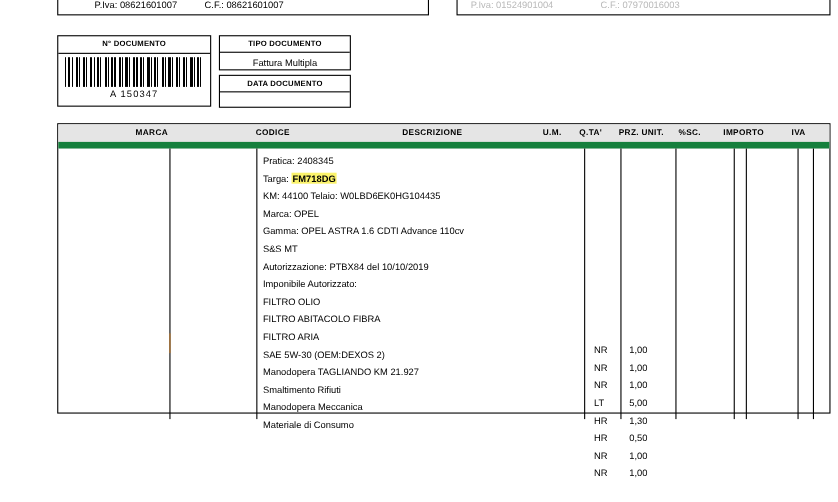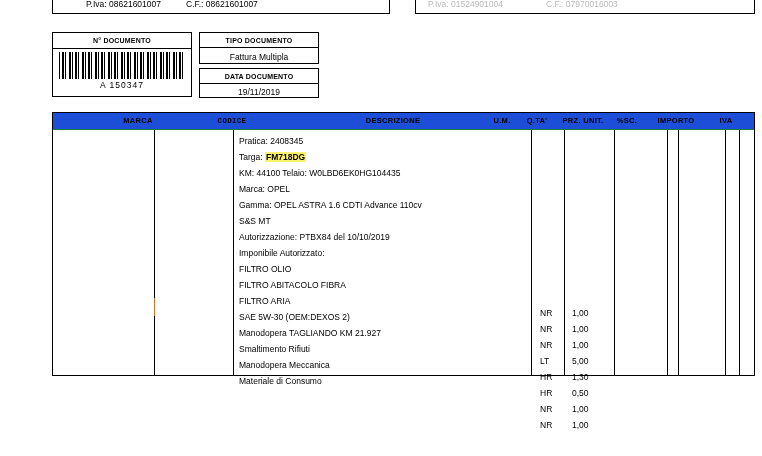--- a/index.html
+++ b/index.html
@@ -126,22 +126,22 @@
     top: 112px;
     width: 703px;
     height: 264px;
     border: 1px solid #000;
     box-sizing: border-box;
     background: #fff;
   }
   .table-head {
     position: relative;
     height: 16px;
-    background: #1d4ed8;
-    border-bottom: 1px solid #15803d;
+    background: #e5e5e5;
+    border-bottom: 6px solid #15803d;
   }
   .th {
     position: absolute;
     top: 0;
     height: 16px;
     line-height: 16px;
     font-size: 7.5px;
     font-weight: bold;
     text-align: center;
     letter-spacing: .3px;
@@ -221,27 +221,26 @@
     <div class="doc-num-val">A   150347</div>
   </div>
 
   <div class="hdr-box" id="tipo-box">
     <div class="hdr-title">TIPO DOCUMENTO</div>
     <div class="hdr-val" style="padding-top:3px;">Fattura Multipla</div>
   </div>
 
   <div class="hdr-box" id="data-box">
     <div class="hdr-title">DATA DOCUMENTO</div>
-    <div class="hdr-val" style="padding-top:2px;">19/11/2019</div>
   </div>
 
   <div class="table-wrap">
     <div class="table-head" id="table-head">
         <div class="th" style="left: 40px; width: 90px;">MARCA</div>
-        <div class="th" style="left: 134px; width: 90px; font-family: Liberation Mono, monospace;">CODICE</div>
+        <div class="th" style="left: 150px; width: 90px;">CODICE</div>
         <div class="th" style="left: 280px; width: 120px;">DESCRIZIONE</div>
         <div class="th" style="left: 432px; width: 34px;">U.M.</div>
         <div class="th" style="left: 466px; width: 36px;">Q.TA'</div>
         <div class="th" style="left: 505px; width: 50px;">PRZ. UNIT.</div>
         <div class="th" style="left: 557px; width: 34px;">%SC.</div>
         <div class="th" style="left: 598px; width: 50px;">IMPORTO</div>
         <div class="th" style="left: 658px; width: 30px;">IVA</div>
       </div>
     <div class="table-body" id="table-body">
 

